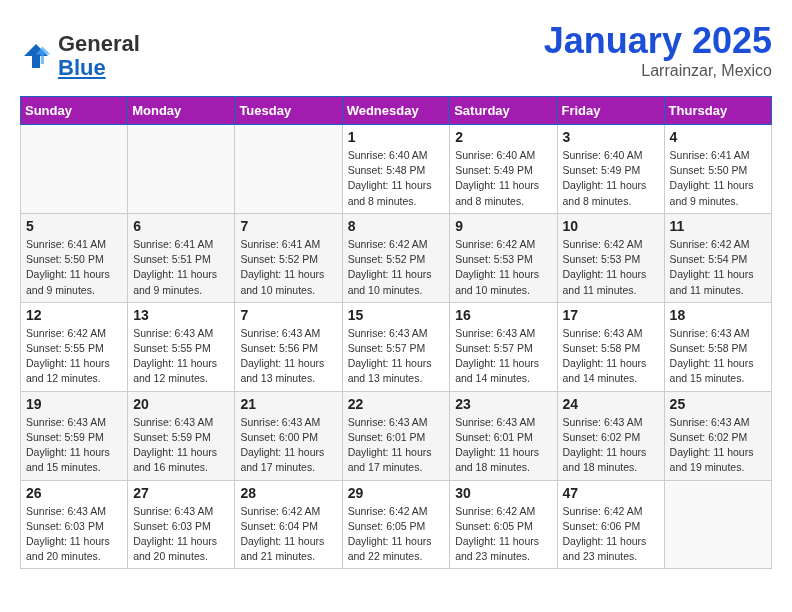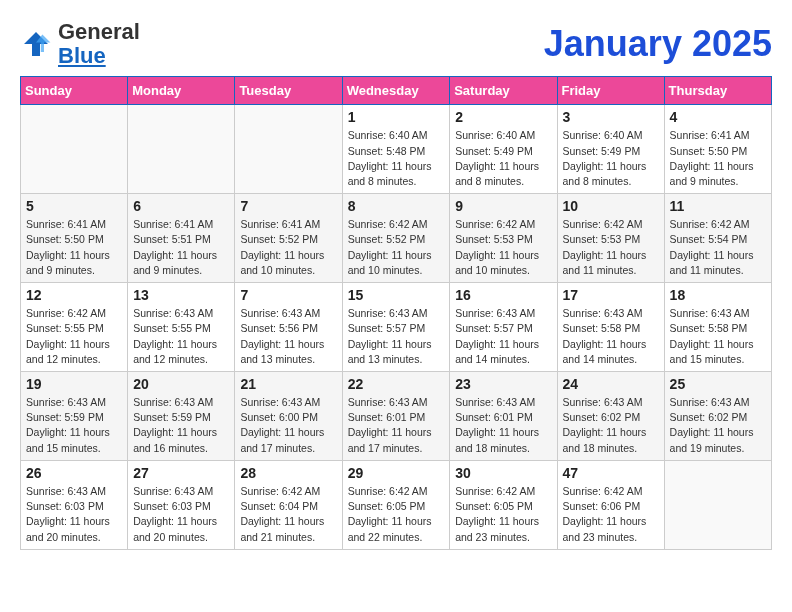--- a/index.html
+++ b/index.html
@@ -6,22 +6,22 @@
     body {
       font-family: Arial, sans-serif;
       background: #fff;
       width: 792px;
       min-height: 612px;
       padding: 20px;
     }
     .header {
       display: flex;
       justify-content: space-between;
-      align-items: center;
-      margin-bottom: 8px;
+      align-items: flex-end;
+      margin-bottom: 16px;
     }
     .logo {
       display: flex;
       align-items: center;
       gap: 6px;
     }
     .logo-text {
       font-size: 22px;
       font-weight: bold;
       line-height: 1.1;
@@ -41,21 +41,21 @@
     .subtitle {
       font-size: 16px;
       color: #555;
     }
     .calendar {
       width: 100%;
       border-collapse: collapse;
       font-size: 11px;
     }
     .calendar th {
-      background-color: #ec4899;
+      background-color: #a21caf;
       color: #fff;
       padding: 6px 4px;
       text-align: left;
       font-size: 13px;
       font-weight: bold;
       border: 1px solid #1565c0;
     }
     .calendar td {
       border: 1px solid #ccc;
       vertical-align: top;
@@ -90,20 +90,21 @@
       <polygon points="20,5 35,20 25,20 25,35 15,35 15,20 5,20" fill="#1565c0"></polygon>
       <polygon points="28,8 38,18 30,18 30,30 26,30 26,18 20,18" fill="#42a5f5" opacity="0.7"></polygon>
     </svg>
     <div class="logo-text">
       <span class="general">General</span><br>
       <span class="blue">Blue</span>
     </div>
   </div>
   <div class="title-block">
     <div class="month-title">January 2025</div>
+    <div class="subtitle">Larrainzar, Mexico</div>
   </div>
 </div>
 
 <table class="calendar">
   <thead>
     <tr>
     <th>Sunday</th>
         <th>Monday</th>
         <th>Tuesday</th>
         <th>Wednesday</th>

